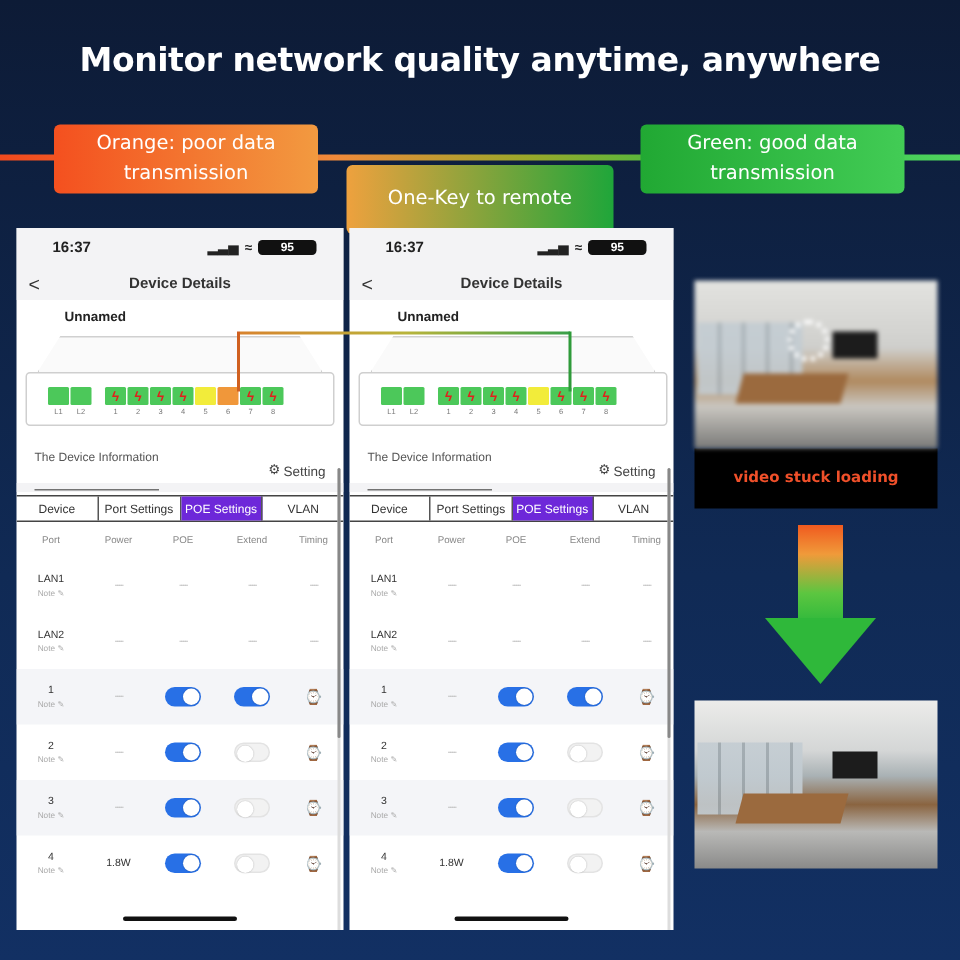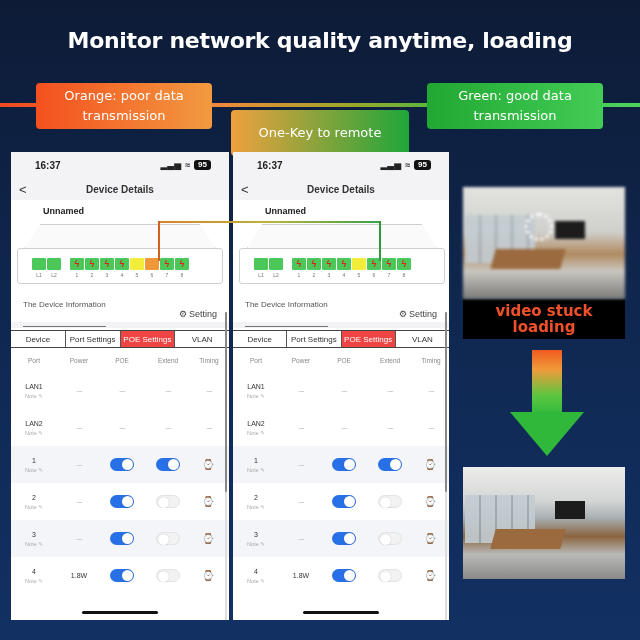--- a/index.html
+++ b/index.html
@@ -30,21 +30,21 @@
   .pill-green { left: 427px; width: 176px; background: linear-gradient(90deg, #21a833, #42cc55); }
 
   .phone {
     position: absolute; top: 152px; width: 218px; height: 468px;
     background: #fff; overflow: hidden;
   }
   .phone1 { left: 11px; }
   .phone2 { left: 233px; width: 216px; }
   .statusbar { height: 26px; display: flex; align-items: center; justify-content: space-between; padding: 0 18px 0 24px; font-size: 10px; font-weight: bold; background: #f3f3f5; }
   .sb-icons { display: flex; align-items: center; gap: 4px; font-size: 9px; }
-  .battery { background: #111; color: #fff; border-radius: 3px; padding: 0 4px; font-size: 8px; line-height: 10px; }
+  .battery { background: #111; color: #fff; border-radius: 3px; padding: 0 15px; font-size: 8px; line-height: 10px; }
   .navbar { height: 22px; display: flex; align-items: center; position: relative; background: #f3f3f5; font-size: 10px; }
   .navbar .back { position: absolute; left: 8px; font-size: 13px; color: #333; }
   .navbar .title { width: 100%; text-align: center; color: #333; font-weight: bold; }
   .devcard { padding: 6px 12px 0 12px; position: relative; height: 128px; border-bottom: 6px solid #f3f3f5; }
   .devname { font-size: 9px; font-weight: bold; color: #222; margin-left: 20px; }
   .switch-shape { position: absolute; left: 4px; top: 24px; width: 210px; height: 62px; }
   .switch-top {
     position: absolute; left: 10px; top: 0; width: 190px; height: 24px;
     border: 1px solid #d0d0d0; border-bottom: none;
     clip-path: polygon(8% 0, 92% 0, 100% 100%, 0 100%);
@@ -58,21 +58,21 @@
   .port-col { display: flex; flex-direction: column; align-items: center; margin-right: 1px; }
   .port { width: 14px; height: 12px; border-radius: 1px; display: flex; align-items: center; justify-content: center; font-size: 9px; color: #e0201c; font-weight: bold; }
   .port-label { font-size: 5px; color: #777; margin-top: 2px; }
   .gap { width: 8px; }
   .devinfo { position: absolute; left: 12px; right: 12px; top: 100px; display: flex; justify-content: space-between; align-items: center; font-size: 8px; }
   .devinfo-link { color: #555; border-bottom: 1px solid #737373; padding-bottom: 17px; }
   .setting { color: #444; font-size: 9px; display: flex; align-items: center; gap: 2px; }
   .tabs { display: flex; height: 18px; margin: 2px 0 0 0; border: 1px solid #444; border-left: none; border-right: none; font-size: 8px; }
   .tab { flex: 1; display: flex; align-items: center; justify-content: center; color: #333; border-right: 1px solid #555; white-space: nowrap; }
   .tab:last-child { border-right: none; }
-  .tab.active { background: #ef4444; color: #fff; }
+  .tab.active { background: #6d28d9; color: #fff; }
   .thead { display: flex; height: 24px; align-items: center; font-size: 6.5px; color: #888; }
   .c-port { width: 46px; text-align: center; }
   .c-power { width: 44px; text-align: center; }
   .c-poe { width: 42px; text-align: center; }
   .c-ext { width: 50px; text-align: center; }
   .c-tim { width: 32px; text-align: center; }
   .row { display: flex; align-items: center; height: 37px; font-size: 7px; color: #333; }
   .row.alt { background: #f4f5f8; }
   .portcell { display: flex; flex-direction: column; align-items: center; gap: 3px; }
   .note { color: #aaa; font-size: 5.5px; }
@@ -95,32 +95,32 @@
   .vid-card { position: absolute; left: 463px; width: 162px; }
   .vid-top { top: 187px; height: 152px; }
   .vid-bottom { top: 467px; height: 152px; }
   .vid-img { width: 162px; height: 112px; position: relative; overflow: hidden; }
   .vid-top .vid-img { background: linear-gradient(180deg, #e3e3e0 0%, #cfcfcc 40%, #b08a60 60%, #c9c6c0 75%, #7a7a78 100%); filter: blur(1.5px); }
   .vid-bottom .vid-img { background: linear-gradient(180deg, #ececea 0%, #d4d6d6 30%, #a9b1b4 45%, #8a6440 62%, #b9b9b7 78%, #8a8a89 100%); }
   .window-strip { position: absolute; top: 28px; left: 2px; width: 70px; height: 48px; background: repeating-linear-gradient(90deg, #c3ccd2 0 14px, #9ea8ae 14px 16px); opacity: .9; }
   .tv { position: absolute; top: 34px; left: 92px; width: 30px; height: 18px; background: #1c1c1c; }
   .spinner { position: absolute; top: 26px; left: 62px; width: 28px; height: 28px; border-radius: 50%; border: 3px dotted #fff; }
   .desk { position: absolute; top: 62px; left: 30px; width: 70px; height: 20px; background: #9b6a3e; transform: skewX(-15deg); }
-  .vid-caption { background: #000; height: 40px; display: flex; align-items: center; justify-content: center; text-align: center; font-weight: bold; font-family: "DejaVu Sans", sans-serif; font-size: 15px; line-height: 16px; }
+  .vid-caption { background: #000; height: 40px; display: flex; align-items: center; justify-content: center; text-align: center; font-weight: bold; font-family: "DejaVu Sans", sans-serif; font-size: 10px; line-height: 16px; }
   .vid-top .vid-caption { color: #f0502a; }
   .vid-bottom .vid-caption { color: #3fd05a; font-size: 12.5px; }
 
   .arrow { position: absolute; left: 510px; top: 350px; width: 74px; height: 105px; }
   .arrow-shaft { position: absolute; left: 22px; top: 0; width: 30px; height: 65px; background: linear-gradient(180deg, #f05a1f 0%, #f09a3a 30%, #5cc640 70%, #30b93c 100%); }
   .arrow-head { position: absolute; left: 0; top: 62px; width: 0; height: 0; border-left: 37px solid transparent; border-right: 37px solid transparent; border-top: 44px solid #2fb83a; }
 </style>
 </head>
 <body>
 
-<div class="headline">Monitor network quality anytime, loading</div>
+<div class="headline">Monitor network quality anytime, anywhere</div>
 
 <div class="legend-line"></div>
 <div class="pill pill-orange">Orange: poor data transmission</div>
 <div class="pill pill-mid">One-Key to remote</div>
 <div class="pill pill-green">Green: good data transmission</div>
 
 <div class="phone phone1">
   <div class="statusbar">
     <span>16:37</span>
     <span class="sb-icons">

